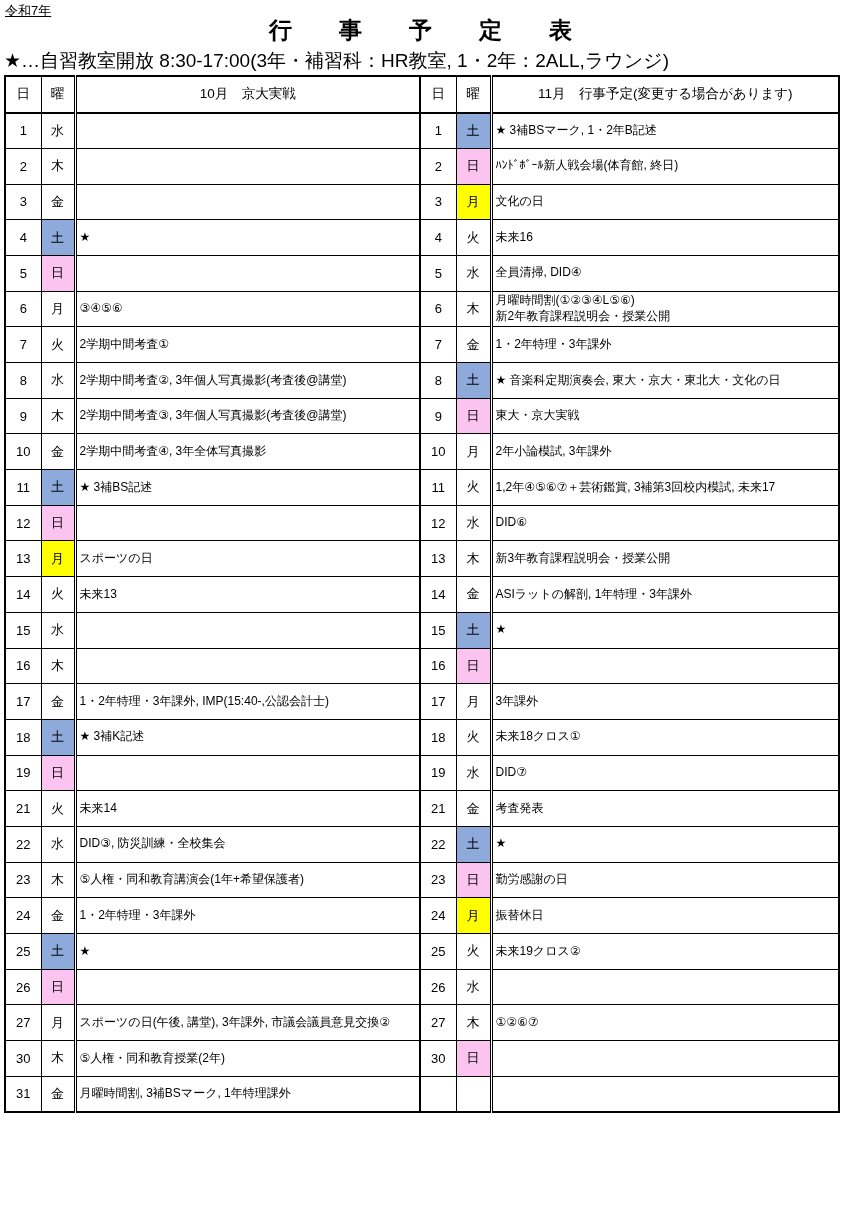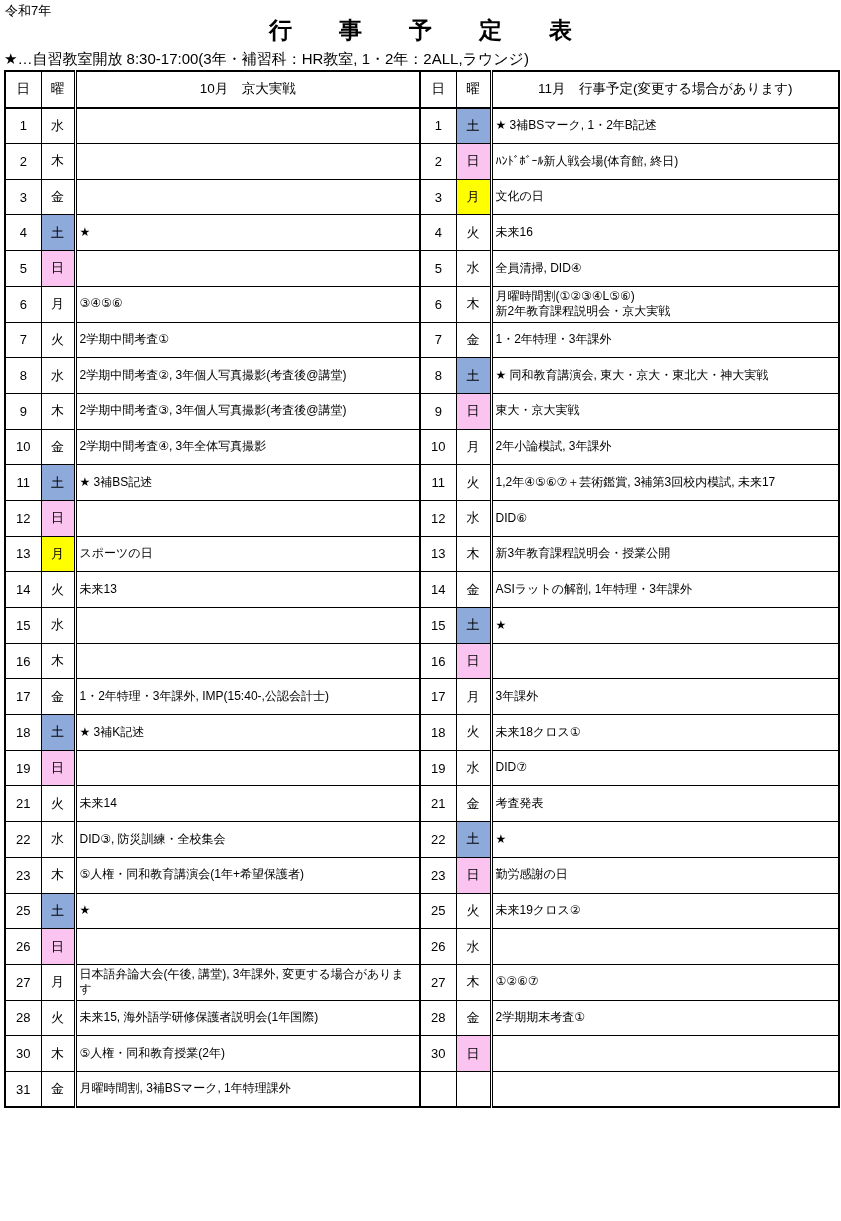--- a/index.html
+++ b/index.html
@@ -1,26 +1,26 @@
 <!DOCTYPE html>
 <html><head>
 <meta charset="utf-8">
 <style>
   html,body{margin:0;padding:0;}
   body{
     width:841px;height:1221px;background:#ffffff;color:#000;
     font-family:"Liberation Sans","DejaVu Sans",sans-serif;
     position:relative;overflow:hidden;
   }
-  .era{position:absolute;top:2px;left:5px;font-size:13px;}
+  .era{position:absolute;top:2px;left:5px;font-size:13px;text-decoration:underline;}
   .title{
     text-align:center;padding-top:16px;font-size:23px;font-weight:bold;
     letter-spacing:12px;text-indent:12px;line-height:1.3;
   }
-  .note{font-size:15px;margin:4px 0 2px 4px;line-height:1.2;}
+  .note{font-size:19px;margin:4px 0 2px 4px;line-height:1.2;}
   table{
     border-collapse:collapse;table-layout:fixed;width:834px;margin-left:4px;
     border:2px solid #000;
   }
   col.c-day{width:36px;} col.c-wd{width:34px;} col.c-ev{width:345px;}
   col.c-day2{width:36px;} col.c-wd2{width:35px;} col.c-ev2{width:348px;}
   th,td{border:1px solid #000;overflow:hidden;}
   thead th{
     height:33px;font-weight:normal;font-size:13.5px;text-align:center;
     border-bottom:2px solid #000;
@@ -103,37 +103,37 @@
           <td class="wd">水</td>
           <td class="ev">全員清掃, DID④</td>
         </tr>
         <tr>
           <td class="day">6</td>
           <td class="wd">月</td>
           <td class="ev">③④⑤⑥</td>
           <td class="day nov-start">6</td>
           <td class="wd">木</td>
           <td class="ev">月曜時間割(①②③④L⑤⑥)
-新2年教育課程説明会・京大実戦</td>
+新2年教育課程説明会・授業公開</td>
         </tr>
         <tr>
           <td class="day">7</td>
           <td class="wd">火</td>
           <td class="ev">2学期中間考査①</td>
           <td class="day nov-start">7</td>
           <td class="wd">金</td>
           <td class="ev">1・2年特理・3年課外</td>
         </tr>
         <tr>
           <td class="day">8</td>
           <td class="wd">水</td>
           <td class="ev">2学期中間考査②, 3年個人写真撮影(考査後@講堂)</td>
           <td class="day nov-start">8</td>
           <td class="wd" style="background: rgb(142, 170, 219);">土</td>
-          <td class="ev">★ 同和教育講演会, 東大・京大・東北大・神大実戦</td>
+          <td class="ev">★ 音楽科定期演奏会, 東大・京大・東北大・文化の日</td>
         </tr>
         <tr>
           <td class="day">9</td>
           <td class="wd">木</td>
           <td class="ev">2学期中間考査③, 3年個人写真撮影(考査後@講堂)</td>
           <td class="day nov-start">9</td>
           <td class="wd" style="background: rgb(251, 195, 240);">日</td>
           <td class="ev">東大・京大実戦</td>
         </tr>
         <tr>
@@ -234,50 +234,50 @@
         </tr>
         <tr>
           <td class="day">23</td>
           <td class="wd">木</td>
           <td class="ev">⑤人権・同和教育講演会(1年+希望保護者)</td>
           <td class="day nov-start">23</td>
           <td class="wd" style="background: rgb(251, 195, 240);">日</td>
           <td class="ev">勤労感謝の日</td>
         </tr>
         <tr>
+          <td class="day">24</td>
+          <td class="wd">金</td>
+          <td class="ev">1・2年特理・3年課外</td>
+          <td class="day nov-start">24</td>
+          <td class="wd" style="background: rgb(255, 255, 0);">月</td>
+          <td class="ev">振替休日</td>
+        </tr>
+        <tr>
           <td class="day">25</td>
           <td class="wd" style="background: rgb(142, 170, 219);">土</td>
           <td class="ev">★</td>
           <td class="day nov-start">25</td>
           <td class="wd">火</td>
           <td class="ev">未来19クロス②</td>
         </tr>
         <tr>
           <td class="day">26</td>
           <td class="wd" style="background: rgb(251, 195, 240);">日</td>
           <td class="ev"></td>
           <td class="day nov-start">26</td>
           <td class="wd">水</td>
           <td class="ev"></td>
         </tr>
         <tr>
           <td class="day">27</td>
           <td class="wd">月</td>
-          <td class="ev">日本語弁論大会(午後, 講堂), 3年課外, 変更する場合があります</td>
+          <td class="ev">スポーツの日(午後, 講堂), 3年課外, 市議会議員意見交換②</td>
           <td class="day nov-start">27</td>
           <td class="wd">木</td>
           <td class="ev">①②⑥⑦</td>
-        </tr>
-        <tr>
-          <td class="day">28</td>
-          <td class="wd">火</td>
-          <td class="ev">未来15, 海外語学研修保護者説明会(1年国際)</td>
-          <td class="day nov-start">28</td>
-          <td class="wd">金</td>
-          <td class="ev">2学期期末考査①</td>
         </tr>
         <tr>
           <td class="day">30</td>
           <td class="wd">木</td>
           <td class="ev">⑤人権・同和教育授業(2年)</td>
           <td class="day nov-start">30</td>
           <td class="wd" style="background: rgb(251, 195, 240);">日</td>
           <td class="ev"></td>
         </tr>
         <tr>

